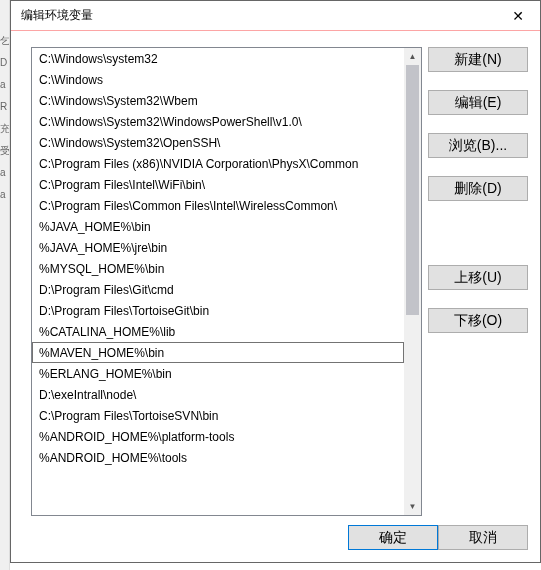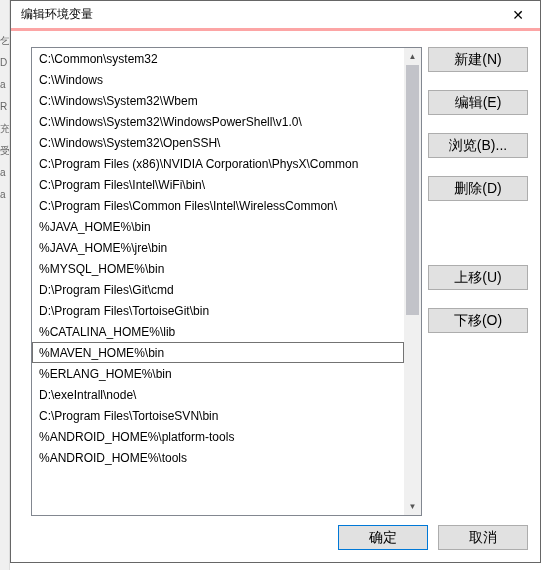--- a/index.html
+++ b/index.html
@@ -30,21 +30,21 @@
     left: 10px; top: 0;
     width: 531px; height: 563px;
     background: #fff;
     border: 1px solid #666;
   }
   .titlebar {
     height: 30px;
     display: flex;
     align-items: center;
     padding: 0 0 0 10px;
-    border-bottom: 3px solid #fca5a5;
+    border-bottom: 1px solid #fca5a5;
   }
   .titlebar-title {
     flex: 1;
     color: #000;
   }
   .close-btn {
     width: 44px;
     height: 30px;
     display: flex;
     align-items: center;
@@ -120,21 +120,20 @@
     justify-content: center;
     cursor: pointer;
     margin-bottom: 18px;
     font-family: inherit;
   }
   .gap-large { margin-top: 46px; }
   .footer {
     position: absolute;
     bottom: 12px; right: 12px;
     display: flex;
-    gap: 10px;
   }
   .footer .btn { width: 90px; margin: 0; }
   .footer .btn.primary { border: 1px solid #0078d7; }
 </style>
 </head>
 <body>
 
 <div class="left-strip">
     <div>乞</div>
     <div>D</div>
@@ -163,21 +162,21 @@
 
 <div class="dialog">
   <div class="titlebar">
     <span class="titlebar-title">编辑环境变量</span>
     <div class="close-btn">✕</div>
   </div>
 
   <div class="content">
     <div class="list-wrap">
       <div class="list" id="list">
-          <div class="row">C:\Common\system32</div>
+          <div class="row">C:\Windows\system32</div>
           <div class="row">C:\Windows</div>
           <div class="row">C:\Windows\System32\Wbem</div>
           <div class="row">C:\Windows\System32\WindowsPowerShell\v1.0\</div>
           <div class="row">C:\Windows\System32\OpenSSH\</div>
           <div class="row">C:\Program Files (x86)\NVIDIA Corporation\PhysX\Common</div>
           <div class="row">C:\Program Files\Intel\WiFi\bin\</div>
           <div class="row">C:\Program Files\Common Files\Intel\WirelessCommon\</div>
           <div class="row">%JAVA_HOME%\bin</div>
           <div class="row">%JAVA_HOME%\jre\bin</div>
           <div class="row">%MYSQL_HOME%\bin</div>

